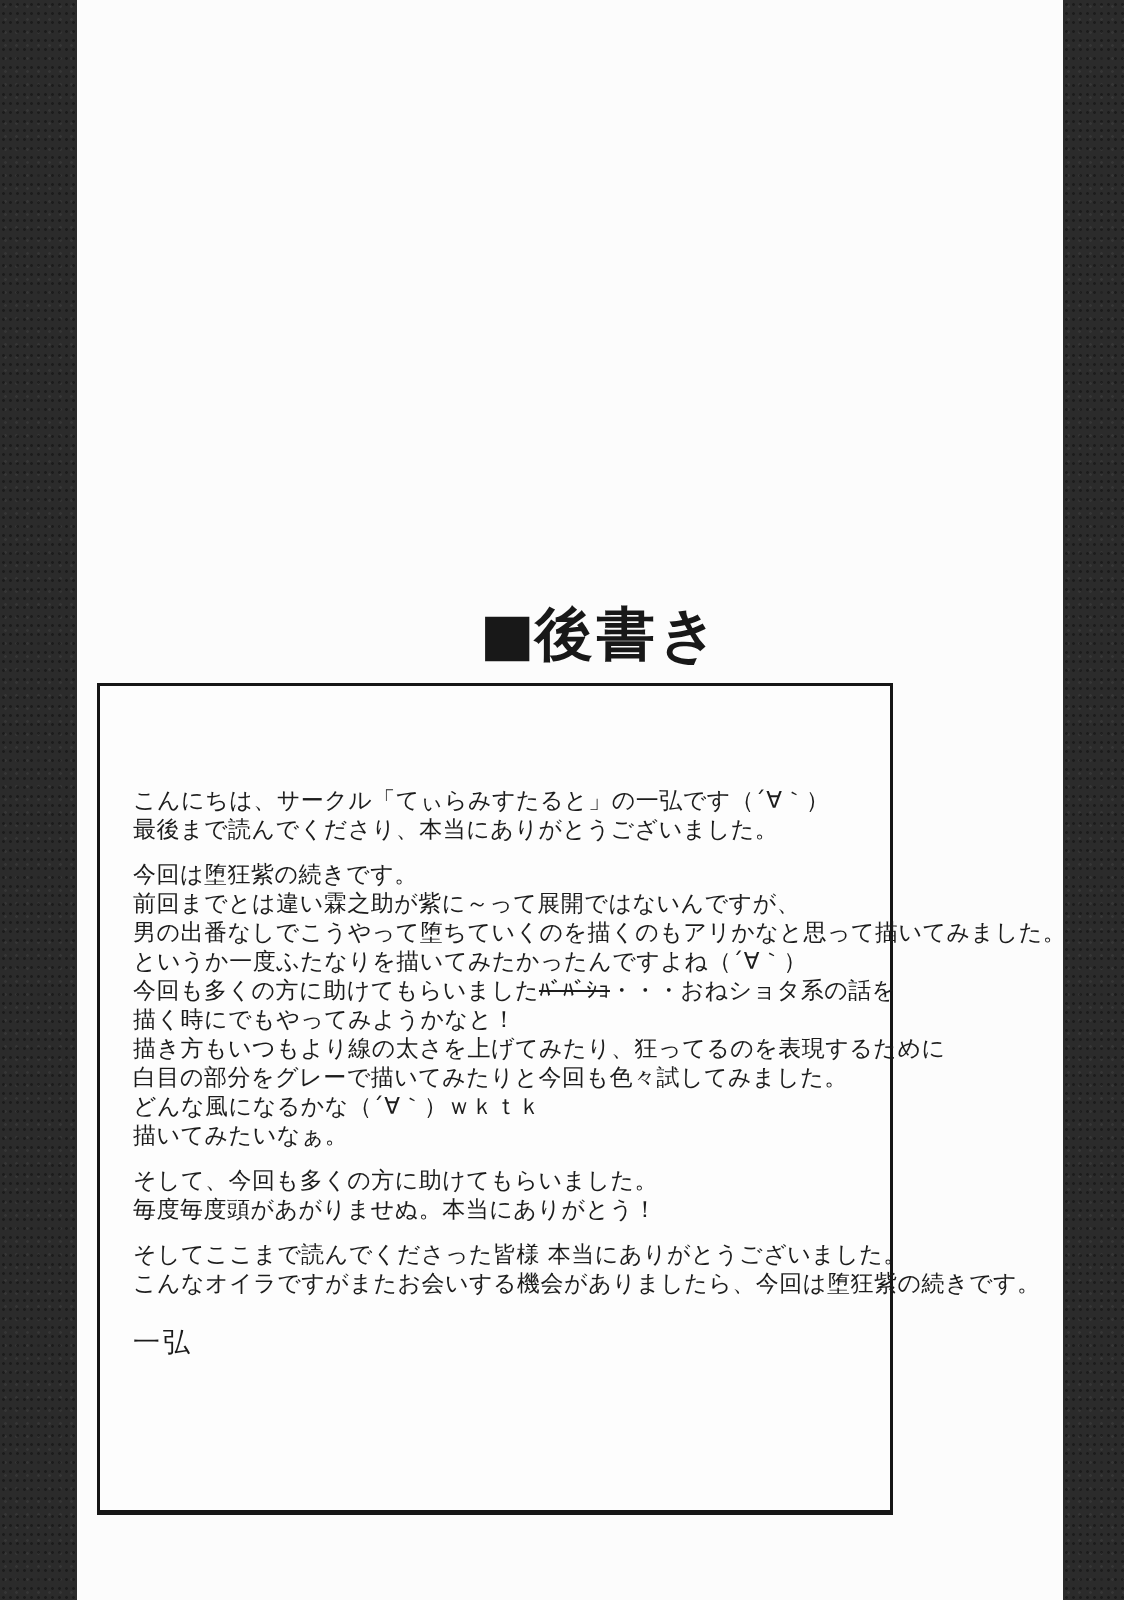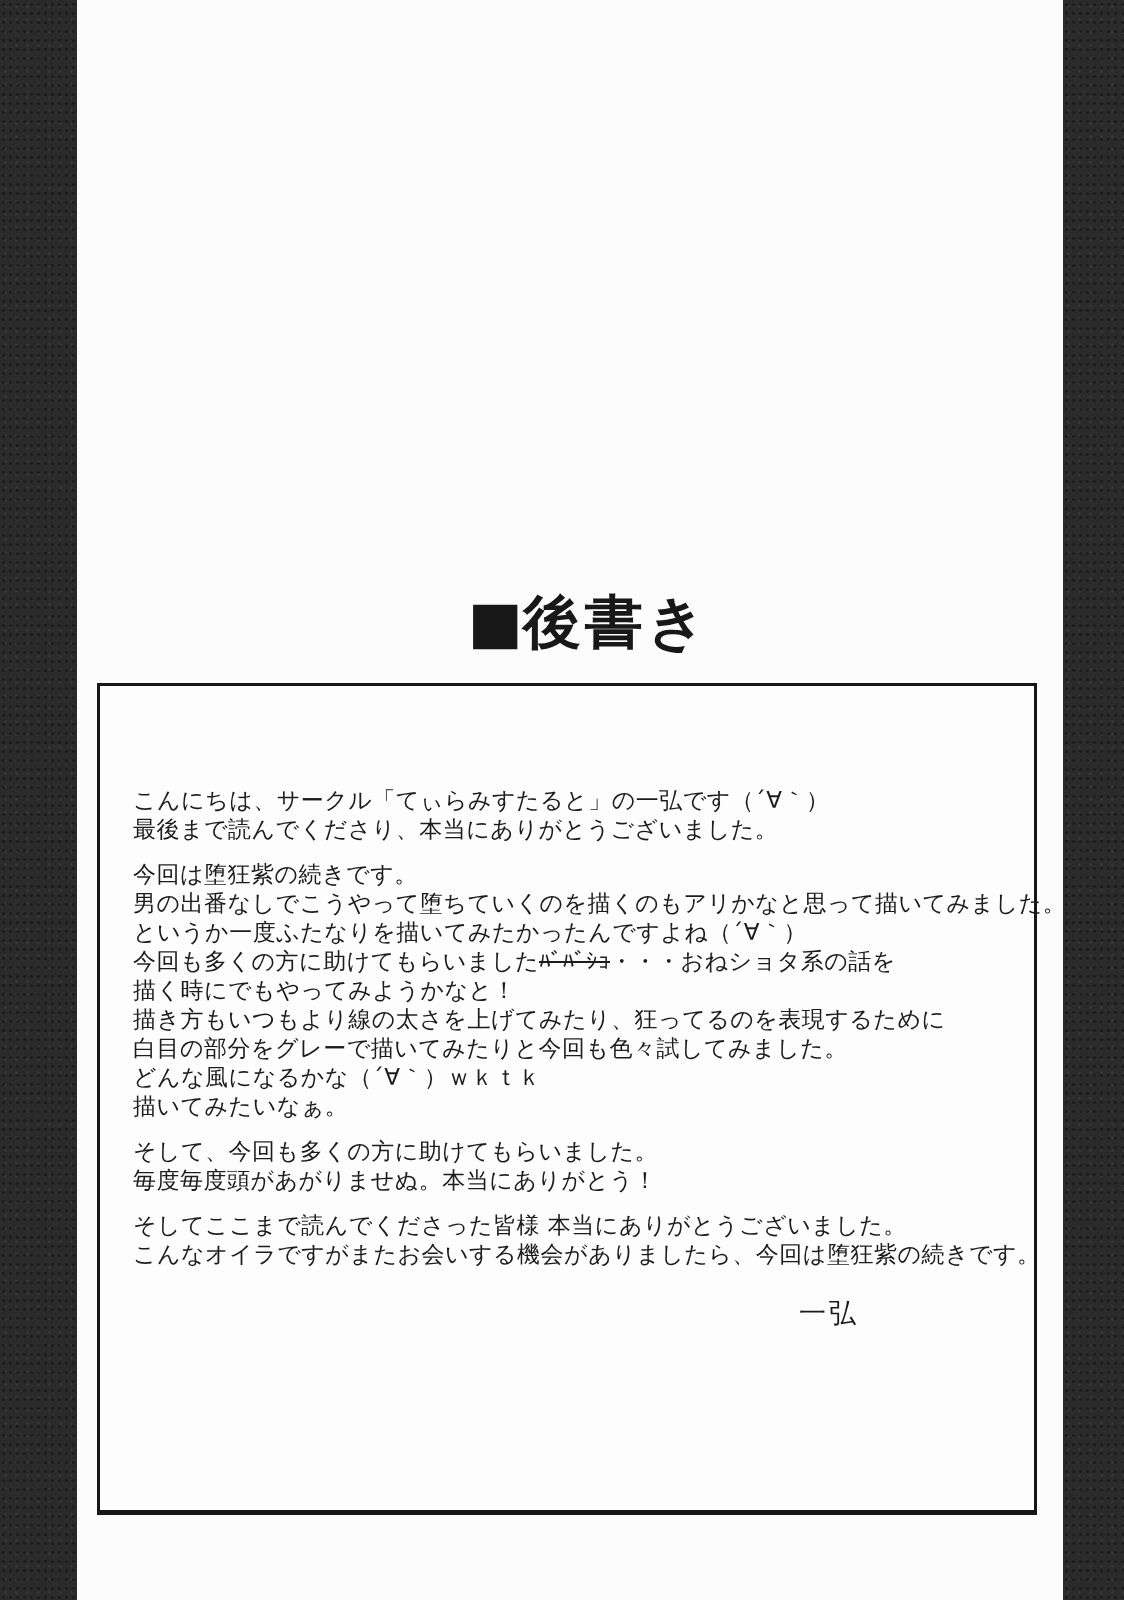--- a/index.html
+++ b/index.html
@@ -27,36 +27,36 @@
     background-size: 7px 9px, 11px 13px;
   }
   .band-left  { left: 0; width: 77px; }
   .band-right { left: 1063px; width: 61px; }
 
   .title {
     position: absolute;
     left: 77px;
     top: 588px;
     width: 1024px;
-    margin: 0;
+    margin: 12px;
     text-align: center;
     font-size: 58px;
     font-weight: bold;
     letter-spacing: 4px;
     color: #181818;
     line-height: 1.2;
     white-space: nowrap;
   }
   .title .marker { letter-spacing: 0; }
 
   .box {
     position: absolute;
     left: 97px;
     top: 683px;
-    width: 940px;
+    width: 796px;
     height: 832px;
     border: 3px solid #161616;
     border-bottom-width: 5px;
     box-sizing: border-box;
     background: #fdfdfd;
     padding: 100px 40px 0 33px;
   }
   .para {
     margin: 0 0 16px 0;
   }
@@ -67,21 +67,20 @@
     letter-spacing: 0.5px;
     white-space: nowrap;
   }
   .strike {
     text-decoration: line-through;
     text-decoration-thickness: 2px;
   }
   .signature {
     margin-top: 26px;
     padding-right: 135px;
-    text-align: right;
     font-size: 27px;
     letter-spacing: 3px;
     color: #1a1a1a;
   }
 </style>
 </head>
 <body>
 
 <div class="canvas">
 
@@ -92,20 +91,21 @@
 
   <div class="box">
 
     <p class="para">
       <span class="line">こんにちは、サークル「てぃらみすたると」の一弘です（´∀｀）</span>
       <span class="line">最後まで読んでくださり、本当にありがとうございました。</span>
     </p>
 
     <p class="para">
       <span class="line">今回は堕狂紫の続きです。</span>
+      <span class="line">前回までとは違い霖之助が紫に～って展開ではないんですが、</span>
       <span class="line">男の出番なしでこうやって堕ちていくのを描くのもアリかなと思って描いてみました。</span>
       <span class="line">というか一度ふたなりを描いてみたかったんですよね（´∀｀）</span>
       <span class="line"><span>今回も多くの方に助けてもらいました</span><span class="strike">ﾊﾞﾊﾞｼｮ</span><span>・・・おねショタ系の話を</span></span>
       <span class="line">描く時にでもやってみようかなと！</span>
       <span class="line">描き方もいつもより線の太さを上げてみたり、狂ってるのを表現するために</span>
       <span class="line">白目の部分をグレーで描いてみたりと今回も色々試してみました。</span>
       <span class="line">どんな風になるかな（´∀｀）ｗｋｔｋ</span>
       <span class="line">描いてみたいなぁ。</span>
     </p>
 

